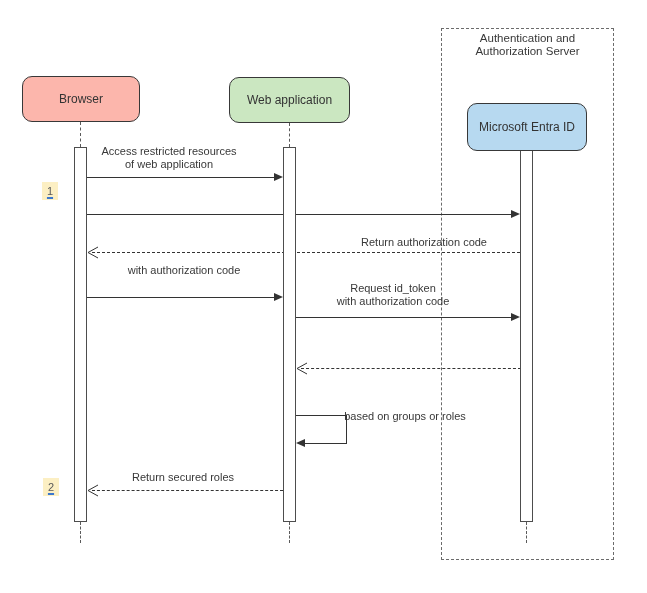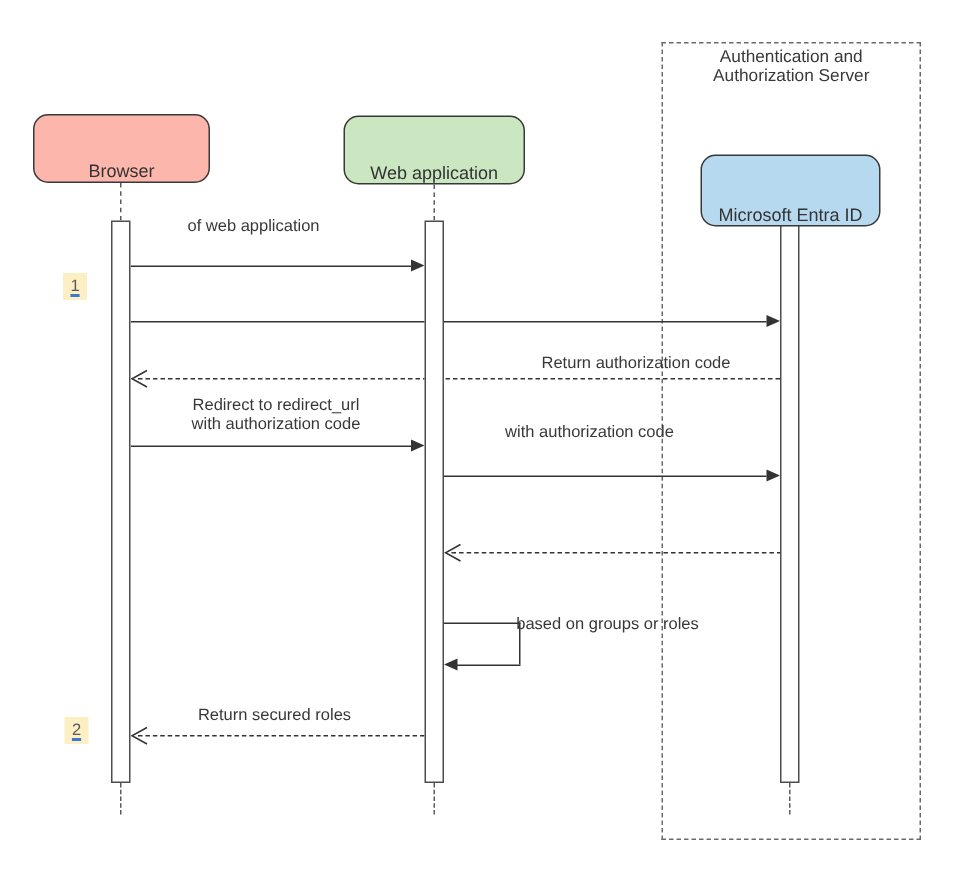--- a/index.html
+++ b/index.html
@@ -13,21 +13,21 @@
     border:1px dashed #6b6b6b; box-sizing:border-box; background:transparent;
   }
   .frame-title {
     position:absolute; left:446px; top:32px; width:163px;
     font-size:11.5px; line-height:13px; text-align:center; color:#383838;
   }
   
   .actor {
     position:absolute; height:46px; box-sizing:border-box;
     border:1.5px solid #383838; border-radius:10px;
-    display:flex; align-items:flex-end; justify-content:center;
+    display:flex; align-items:center; justify-content:center;
     font-size:12px; color:#333333;
   }
   .actor-browser { left:22px; top:76px; width:118px; background:#FCB6AC; }
   .actor-webapp  { left:229px; top:77px; width:121px; background:#CBE7C1; }
   .actor-entra   { left:467px; top:75px; width:120px; height:48px; background:#B7D9F0;margin-top:28px; }
   
   .lifeline { position:absolute; width:0; border-left:1px dashed #5a5a5a; }
   .bar {
     position:absolute; width:13px; height:375px; top:147px;
     background:#ffffff; border:1px solid #4d4d4d; box-sizing:border-box;
@@ -74,44 +74,45 @@
   </div>
 
   <div class="lifeline" style="left:80px; top:122px; height:25px;"></div>
   <div class="lifeline" style="left:80px; top:522px; height:21px;"></div>
   <div class="lifeline" style="left:289px; top:123px; height:24px;"></div>
   <div class="lifeline" style="left:289px; top:522px; height:21px;"></div>
   <div class="lifeline" style="left:526px; top:123px; height:24px;"></div>
   <div class="lifeline" style="left:526px; top:522px; height:21px;"></div>
 
   <div class="msg-label" style="left:79px; top:145px; width:180px;">
+    <span>Access restricted resources</span>
     <span>of web application</span>
   </div>
   <div class="line-solid" style="left:87px; top:177px; width:190px;"></div>
   <div class="head-right" style="left:274px; top:173px;"></div>
 
   <div class="line-solid" style="left:87px; top:214px; width:424px;"></div>
   <div class="head-right" style="left:511px; top:210px;"></div>
 
   <div class="msg-label" style="left:334px; top:236px; width:180px;">
     <span>Return authorization code</span>
   </div>
   <div class="line-dashed" style="left:92px; top:252px; width:428px;"></div>
   <svg class="head-open" style="left:87px; top:246px;" width="12" height="13" viewBox="0 0 12 13">
     <path d="M11 1 L1 6.5 L11 12" fill="none" stroke="#333333" stroke-width="1"></path>
   </svg>
 
   <div class="msg-label" style="left:94px; top:264px; width:180px;">
-    <span>Redirect to redirect_url</span>
     <span>with authorization code</span>
   </div>
   <div class="line-solid" style="left:87px; top:297px; width:190px;"></div>
   <div class="head-right" style="left:274px; top:293px;"></div>
 
   <div class="msg-label" style="left:303px; top:282px; width:180px;">
+    <span>Request id_token</span>
     <span>with authorization code</span>
   </div>
   <div class="line-solid" style="left:296px; top:317px; width:215px;"></div>
   <div class="head-right" style="left:511px; top:313px;"></div>
 
   <div class="line-dashed" style="left:301px; top:368px; width:220px;"></div>
   <svg class="head-open" style="left:296px; top:362px;" width="12" height="13" viewBox="0 0 12 13">
     <path d="M11 1 L1 6.5 L11 12" fill="none" stroke="#333333" stroke-width="1"></path>
   </svg>
 

